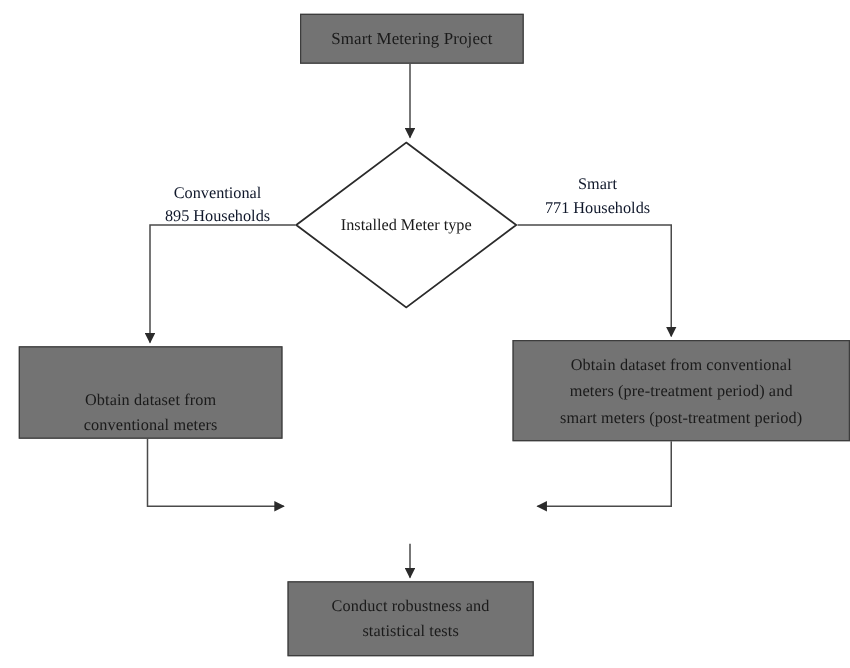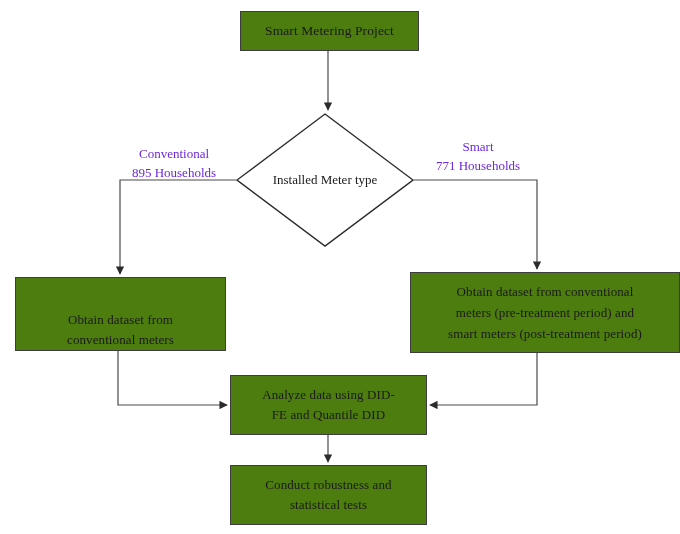--- a/index.html
+++ b/index.html
@@ -31,21 +31,21 @@
   .node {
     position: absolute;
     box-sizing: border-box;
     display: flex;
     align-items: center;
     justify-content: center;
     text-align: center;
   }
   .box {
     border: 1px solid #3d3d3d;
-    background: #4d7c0f;
+    background: #737373;
   }
   .box .txt {
     font-size: 13px;
     line-height: 1.55;
     letter-spacing: 0.1px;
     padding: 0 6px;
     white-space: pre-line;
   }
   
   #node-title {
@@ -83,21 +83,21 @@
     left: 230px; top: 465px; width: 197px; height: 60px; align-items: center;
   }
 
   
   .edge-label {
     position: absolute;
     font-size: 13px;
     line-height: 1.45;
     text-align: center;
     white-space: pre-line;
-    color: #6d28d9;
+    color: #0f172a;
   }
   #label-left-branch {
     left: 104px; top: 145px; width: 140px;
   }
   #label-right-branch {
     left: 412px; top: 138px; width: 132px;
   }
 </style>
 </head>
 <body>
@@ -146,23 +146,19 @@
     <span class="txt">Obtain dataset from
 conventional meters</span>
   </div>
 
   <div class="node box" id="node-right-process">
     <span class="txt">Obtain dataset from conventional
 meters (pre-treatment period) and
 smart meters (post-treatment period)</span>
   </div>
 
-  <div class="node box" id="node-analyze">
-    <span class="txt">Analyze data using DID-
-FE and Quantile DID</span>
-  </div>
 
   <div class="node box" id="node-final">
     <span class="txt">Conduct robustness and
 statistical tests</span>
   </div>
 
 </div>
 
 </body></html>

